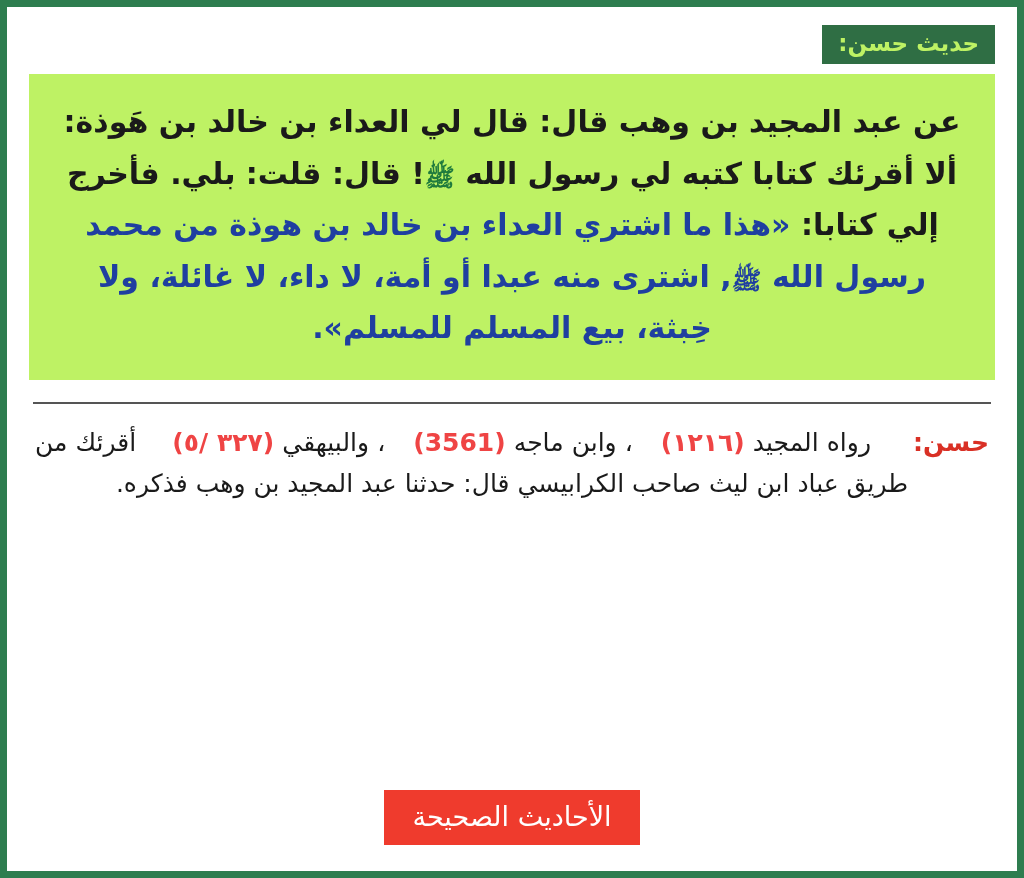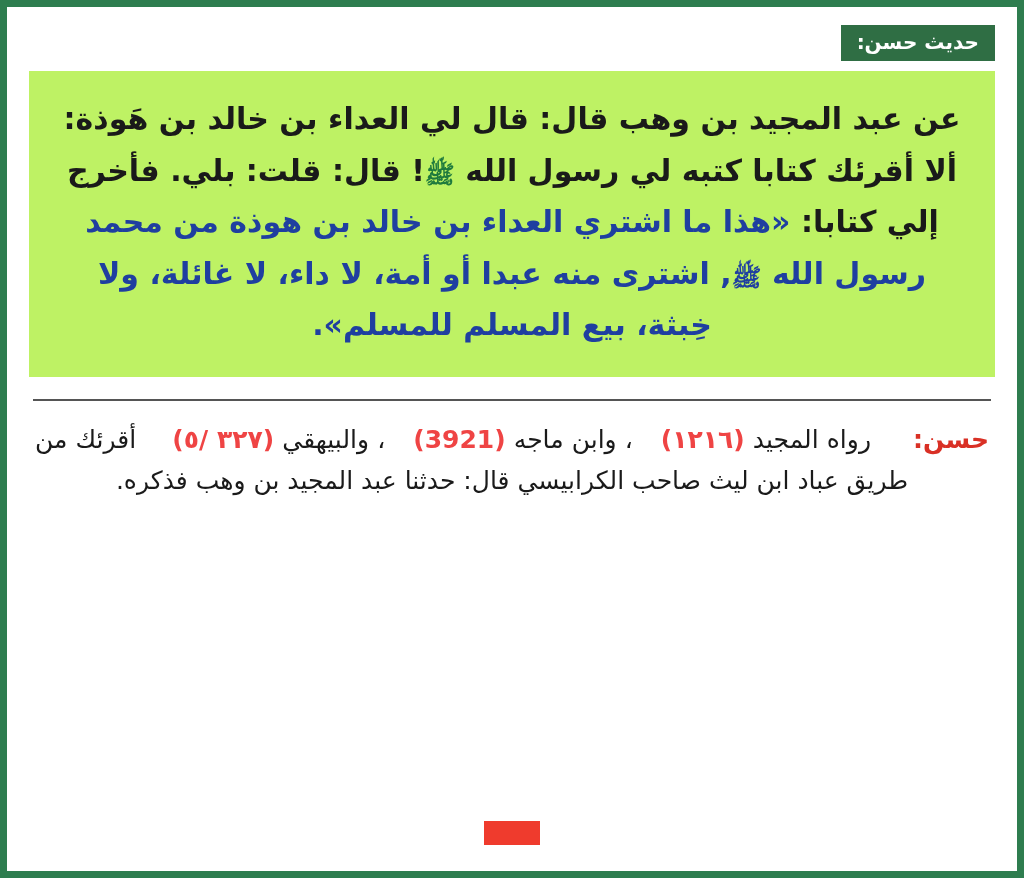--- a/index.html
+++ b/index.html
@@ -30,22 +30,22 @@
     flex-direction: column;
   }
   
   .grade-row {
     display: flex;
     justify-content: flex-start;
     margin: 0 0 10px 0;
   }
   .grade-badge {
     background: #2f6e44;
-    color: #ffffff;
-    font-size: 20px;
+    color: #bef264;
+    font-size: 23px;
     font-weight: bold;
     padding: 7px 16px 9px 16px;
     line-height: 1;
     white-space: nowrap;
   }
   
   .hadith-box {
     background: #bef264;
     padding: 22px 26px 26px 26px;
     text-align: center;
@@ -136,23 +136,24 @@
         <span class="salla blue">ﷺ</span><span class="quote">, اشترى منه عبدا أو أمة، لا داء، لا غائلة، ولا خِبثة، بيع المسلم للمسلم».</span>
       </div>
     </div>
 
     <hr class="divider">
 
     <div class="takhrij">
       <span class="grade-word">حسن:</span>
       <span>رواه المجيد</span>
       <span class="ref">(١٢١٦)</span><span>، وابن ماجه</span>
-      <span class="ref">(3921)</span><span>، والبيهقي</span>
+      <span class="ref">(3561)</span><span>، والبيهقي</span>
       <span class="ref">(٣٢٧ /٥)</span><span> أقرئك من طريق عباد ابن ليث صاحب الكرابيسي قال: حدثنا عبد المجيد بن وهب فذكره.</span>
     </div>
 
     <div class="footer">
       <div class="footer-badge">
+        <span>الأحاديث الصحيحة</span>
       </div>
     </div>
 
   </div>
 </div>
 
 </body></html>

